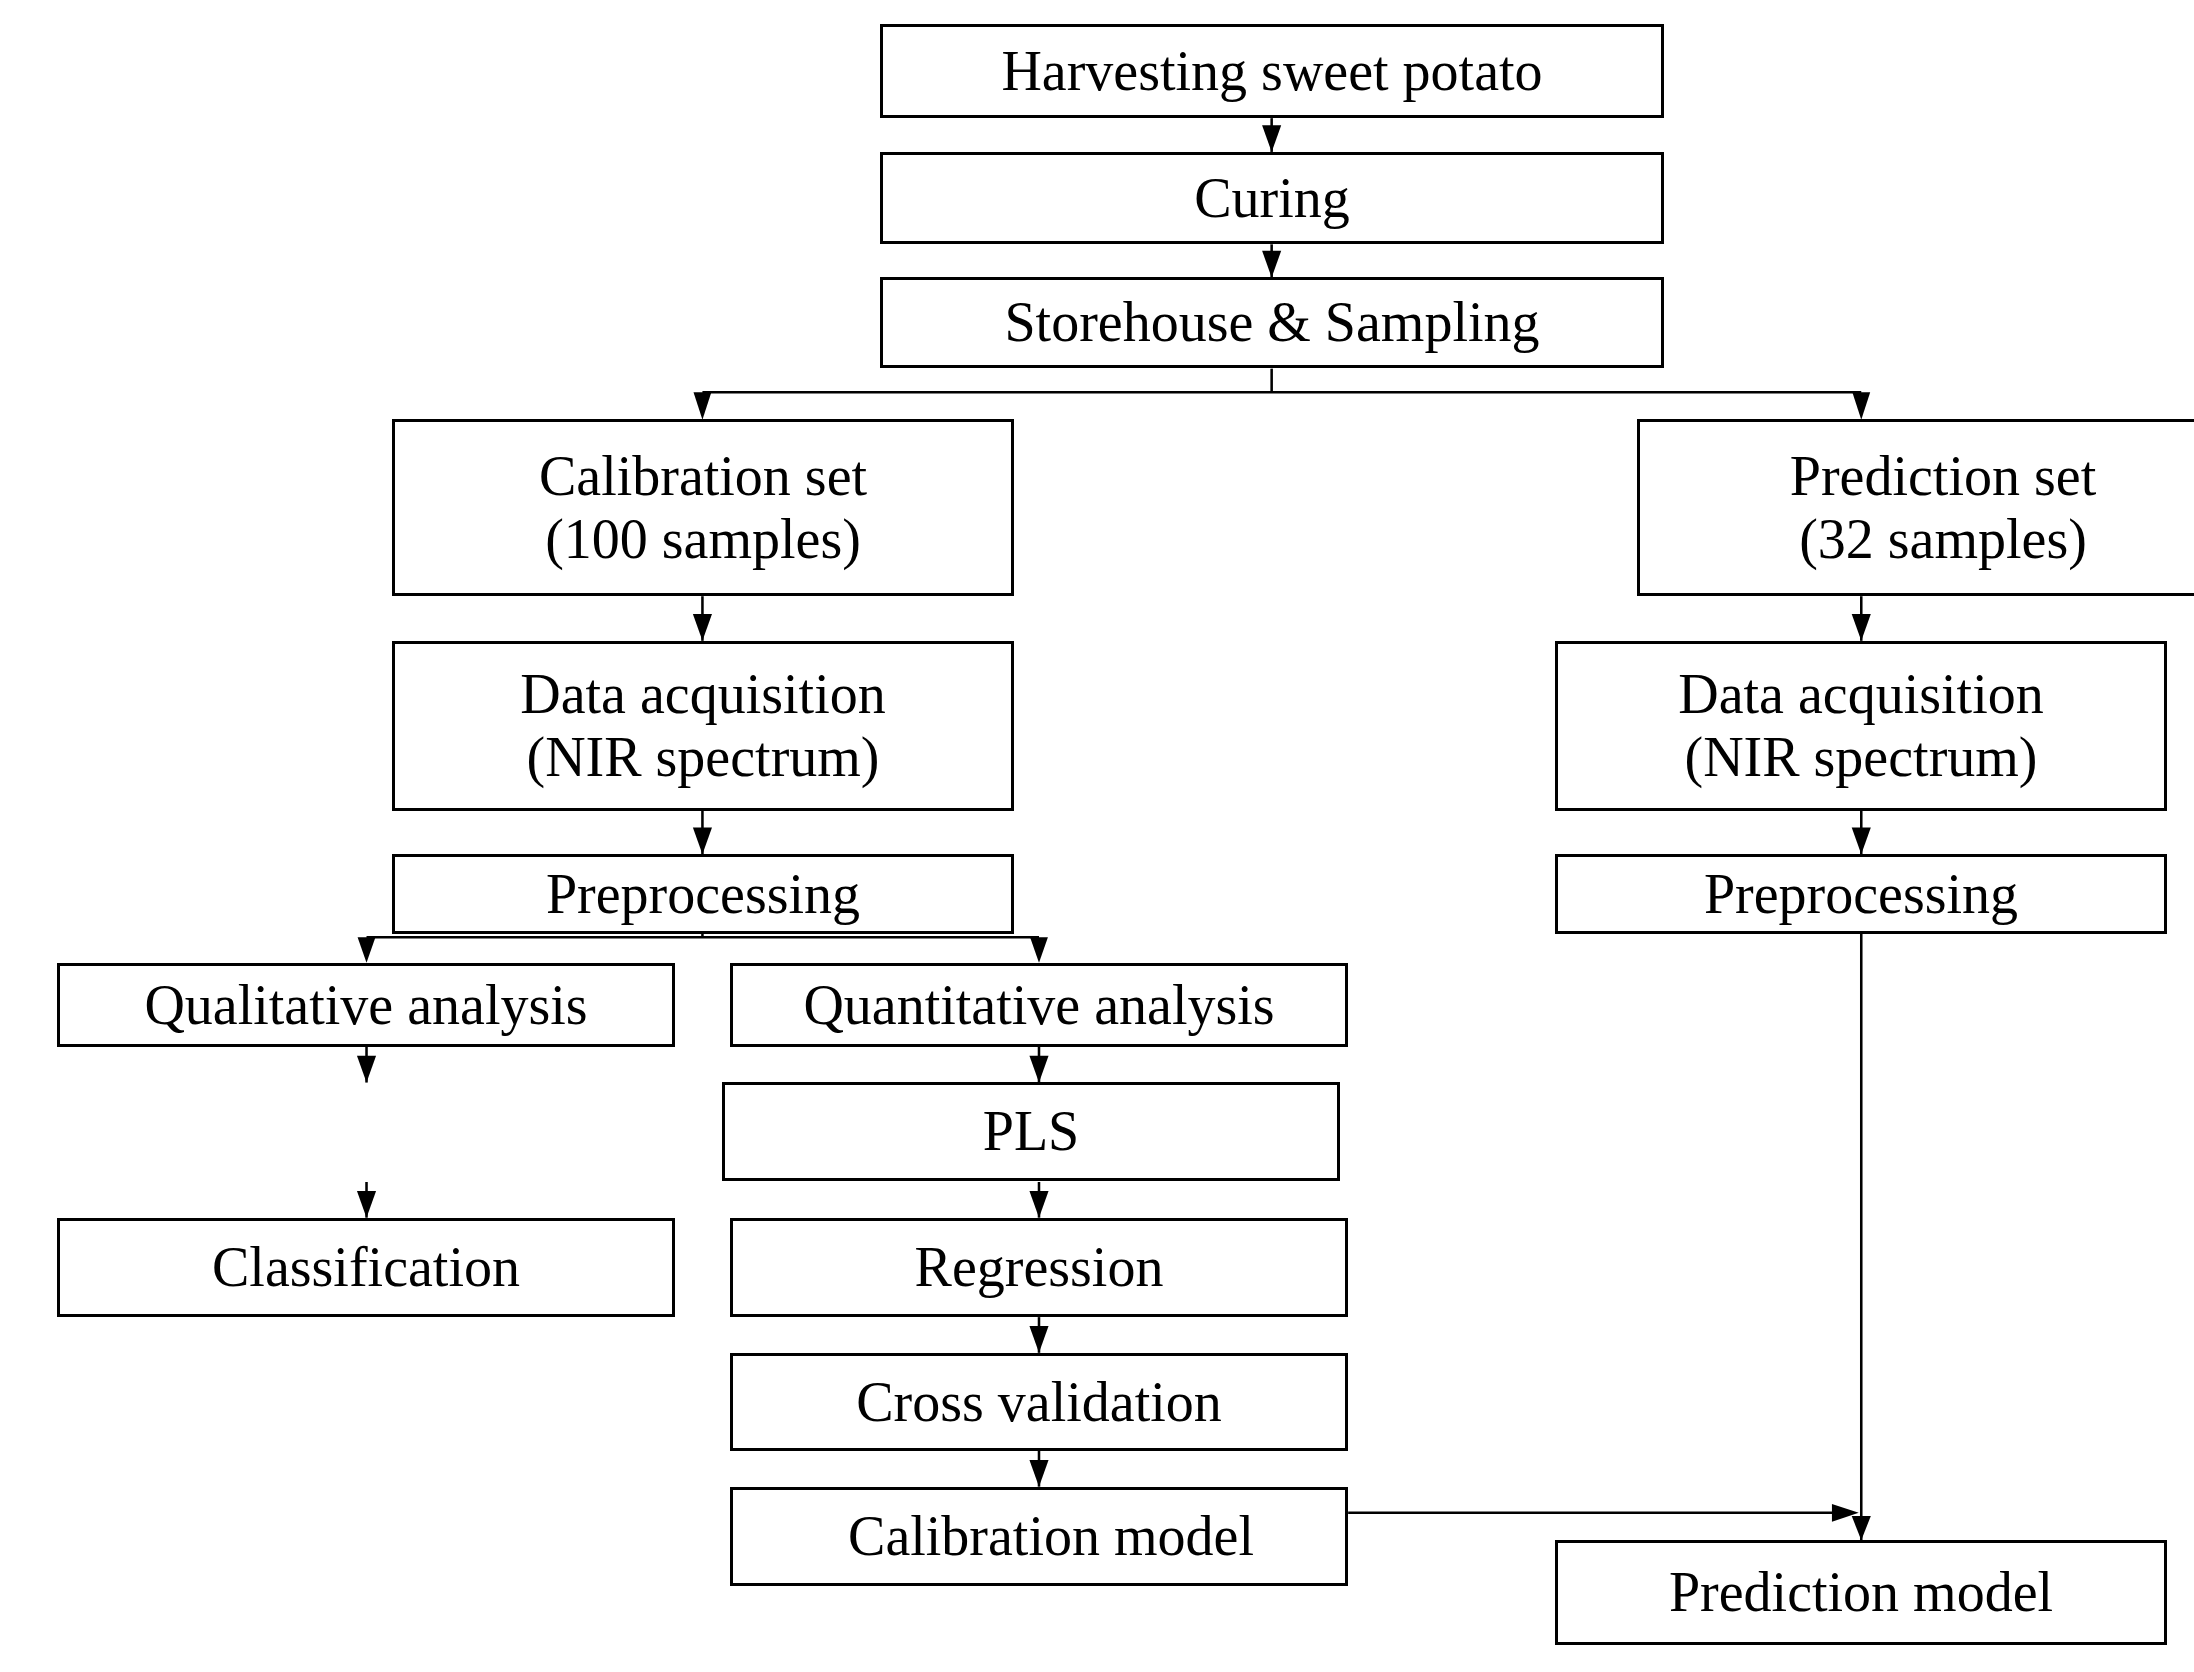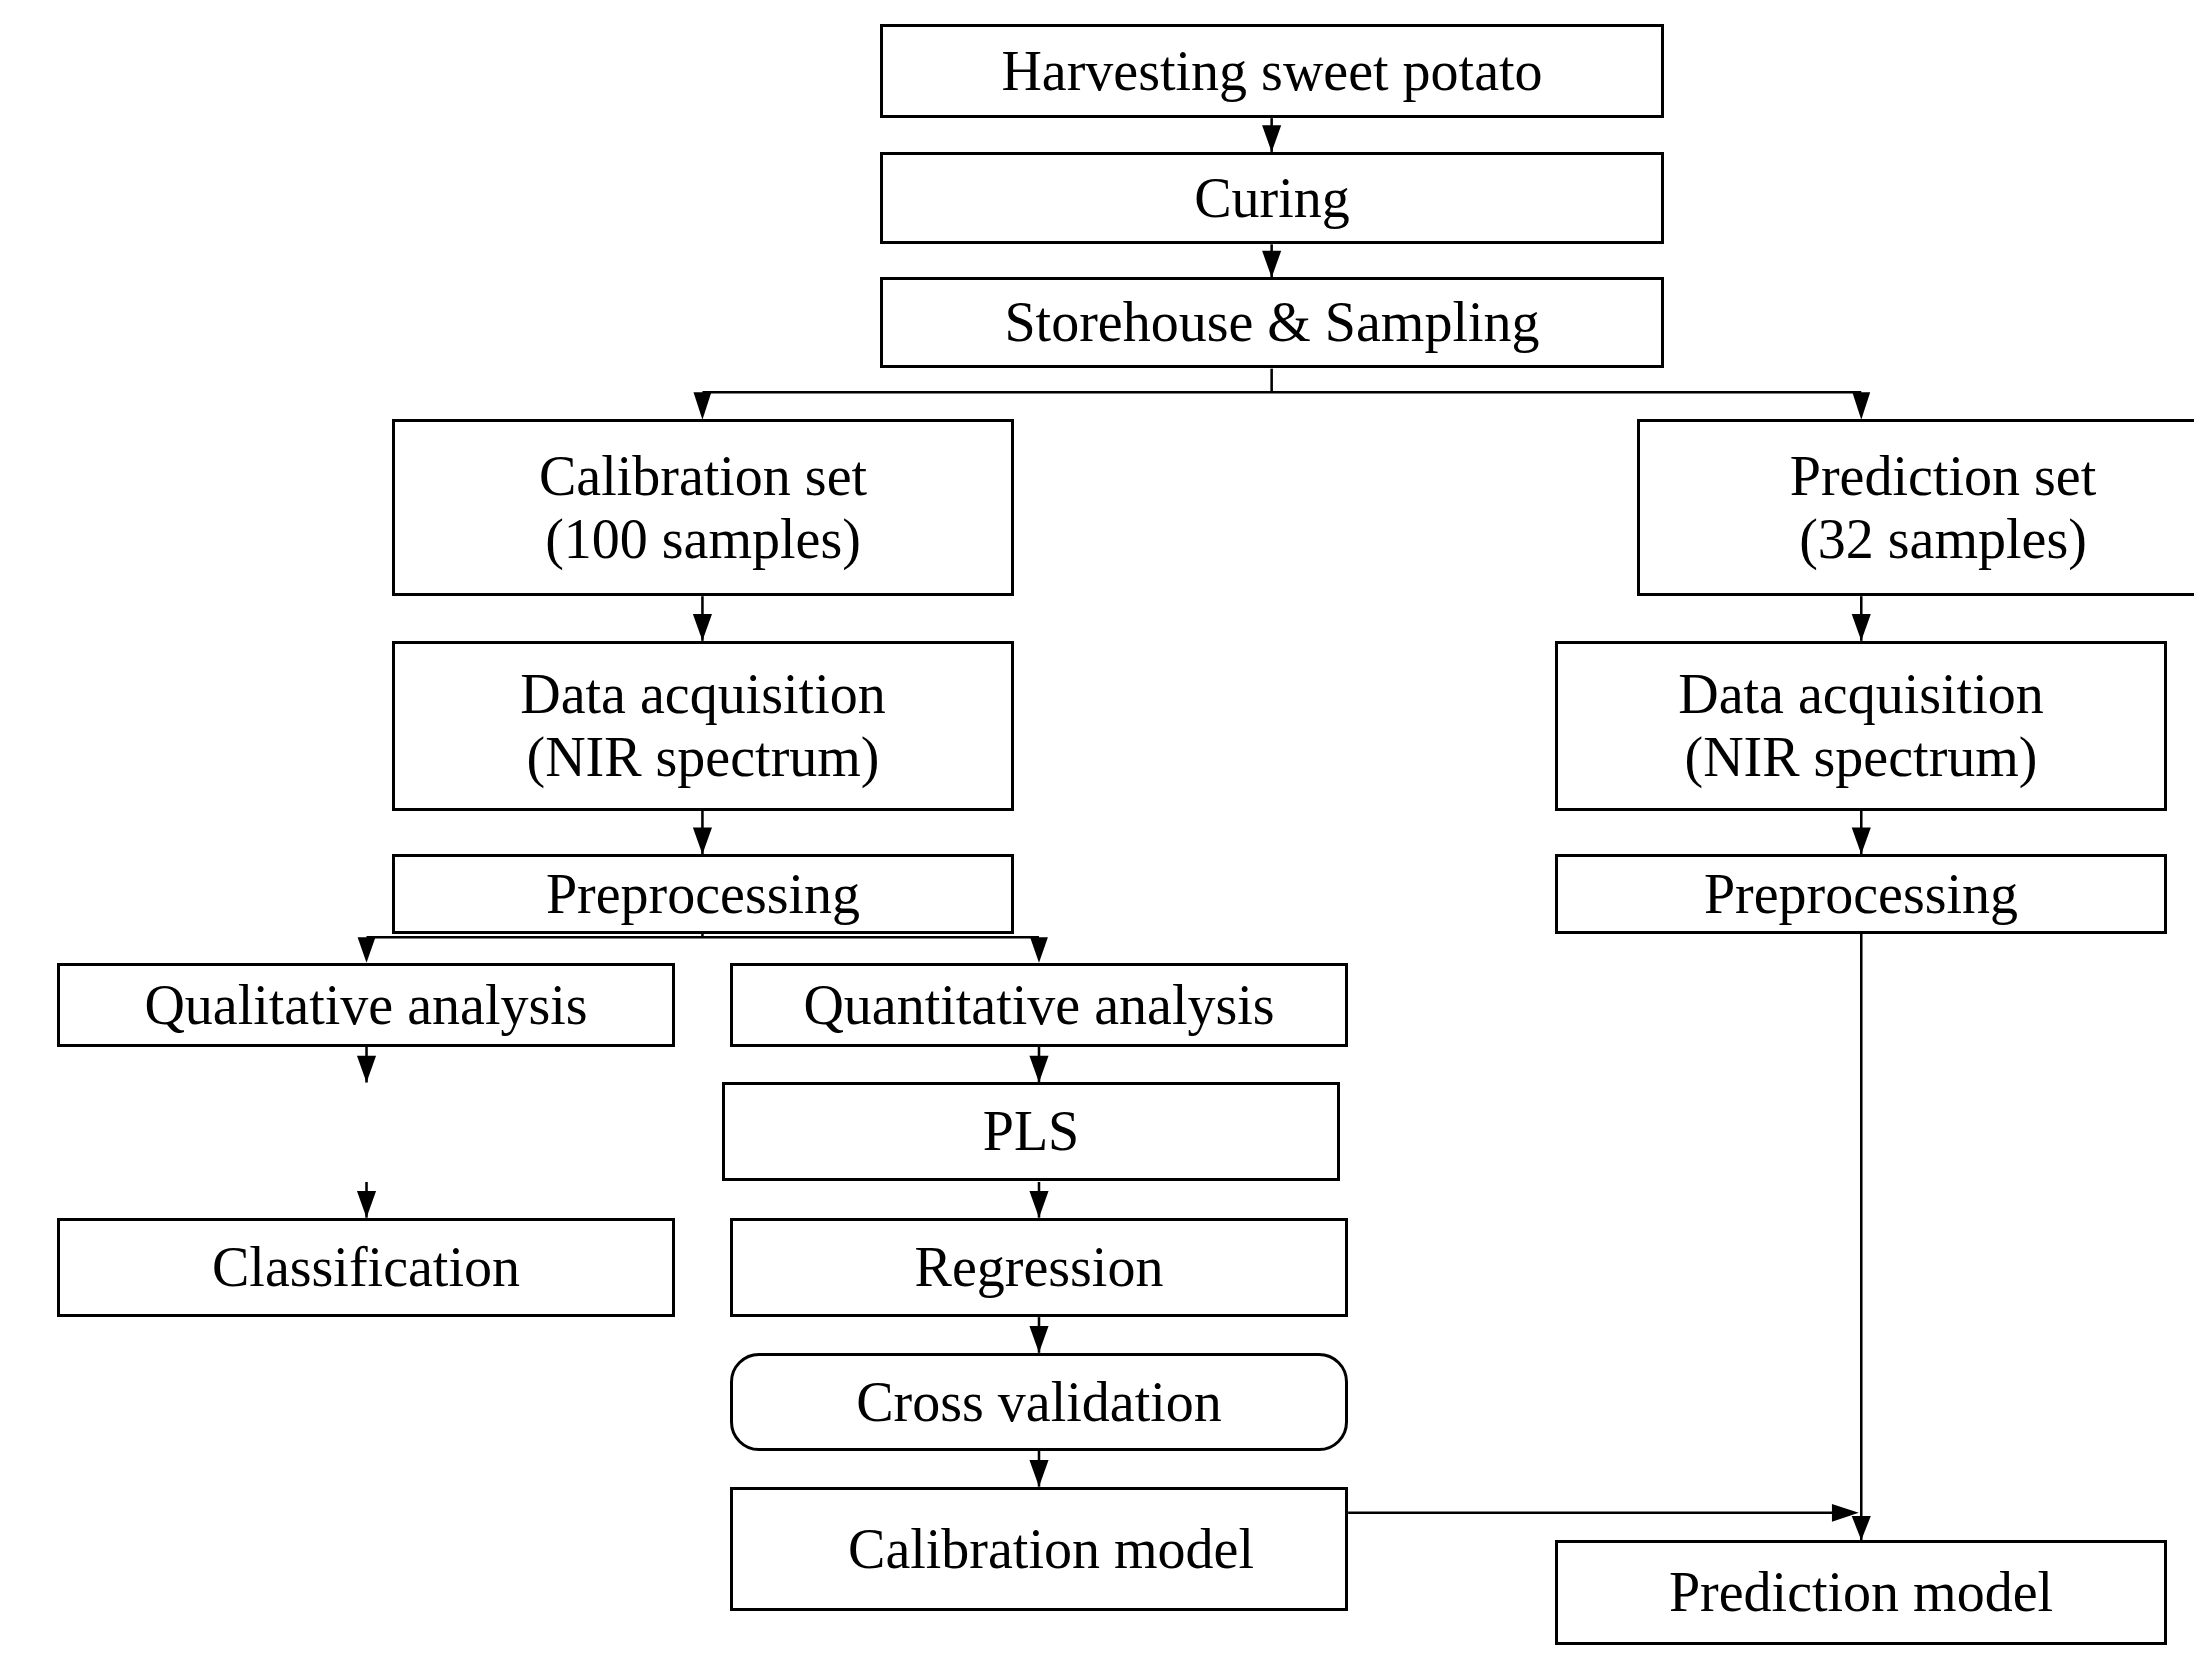--- a/index.html
+++ b/index.html
@@ -58,22 +58,22 @@
   .b-data-acq-pred   { left: 1555px; top: 641px; width: 612px;  height: 170px; }
   .b-preproc-pred    { left: 1555px; top: 854px; width: 612px;  height: 80px; }
   
   .b-qualitative     { left: 57px;   top: 963px; width: 618px;  height: 84px; }
   .b-lda             { left: 57px;   top: 1082px; width: 618px;  height: 99px; }
   .b-classification  { left: 57px;   top: 1218px; width: 618px;  height: 99px; }
   
   .b-quantitative    { left: 730px; top: 963px; width: 618px;  height: 84px; }
   .b-pls             { left: 722px; top: 1082px; width: 618px;  height: 99px; }
   .b-regression      { left: 730px; top: 1218px; width: 618px;  height: 99px; }
-  .b-cross-val       { left: 730px; top: 1353px; width: 618px;  height: 98px; border-radius: 29px; }
-  .b-cal-model       { left: 730px; top: 1487px; width: 618px;  height: 124px; padding-left: 24px; }
+  .b-cross-val       { left: 730px; top: 1353px; width: 618px;  height: 98px; }
+  .b-cal-model       { left: 730px; top: 1487px; width: 618px;  height: 99px; padding-left: 24px; }
   
   .b-pred-model      { left: 1555px; top: 1540px; width: 612px;  height: 105px; }
 </style>
 </head>
 <body>
 
 <div class="canvas">
 
   <svg class="connector-layer" viewBox="0 0 3442 2624" xmlns="http://www.w3.org/2000/svg">
 

